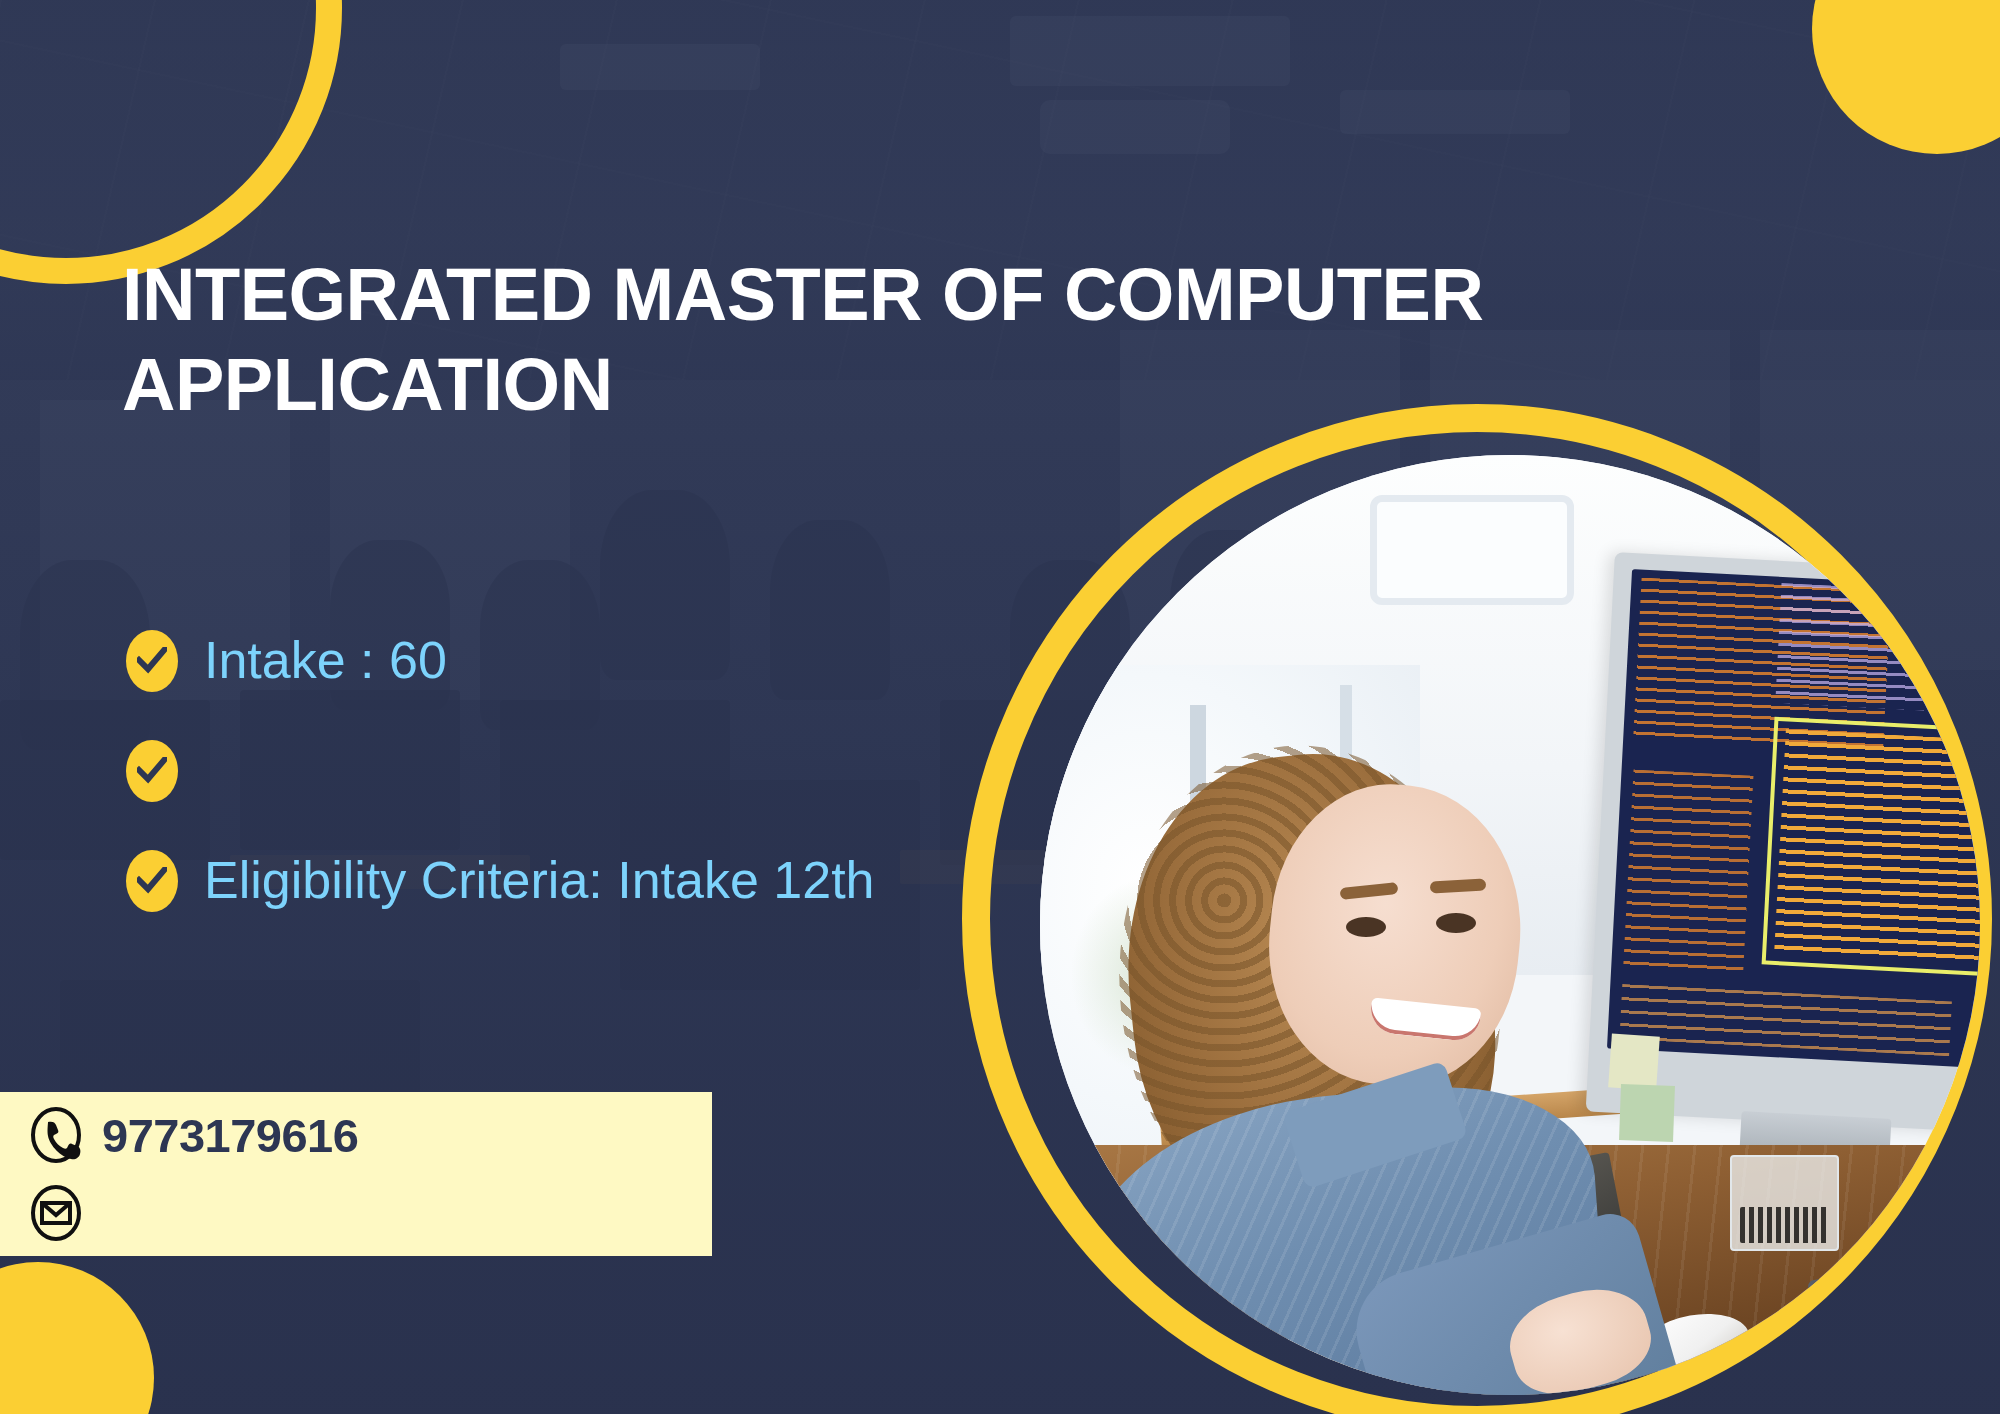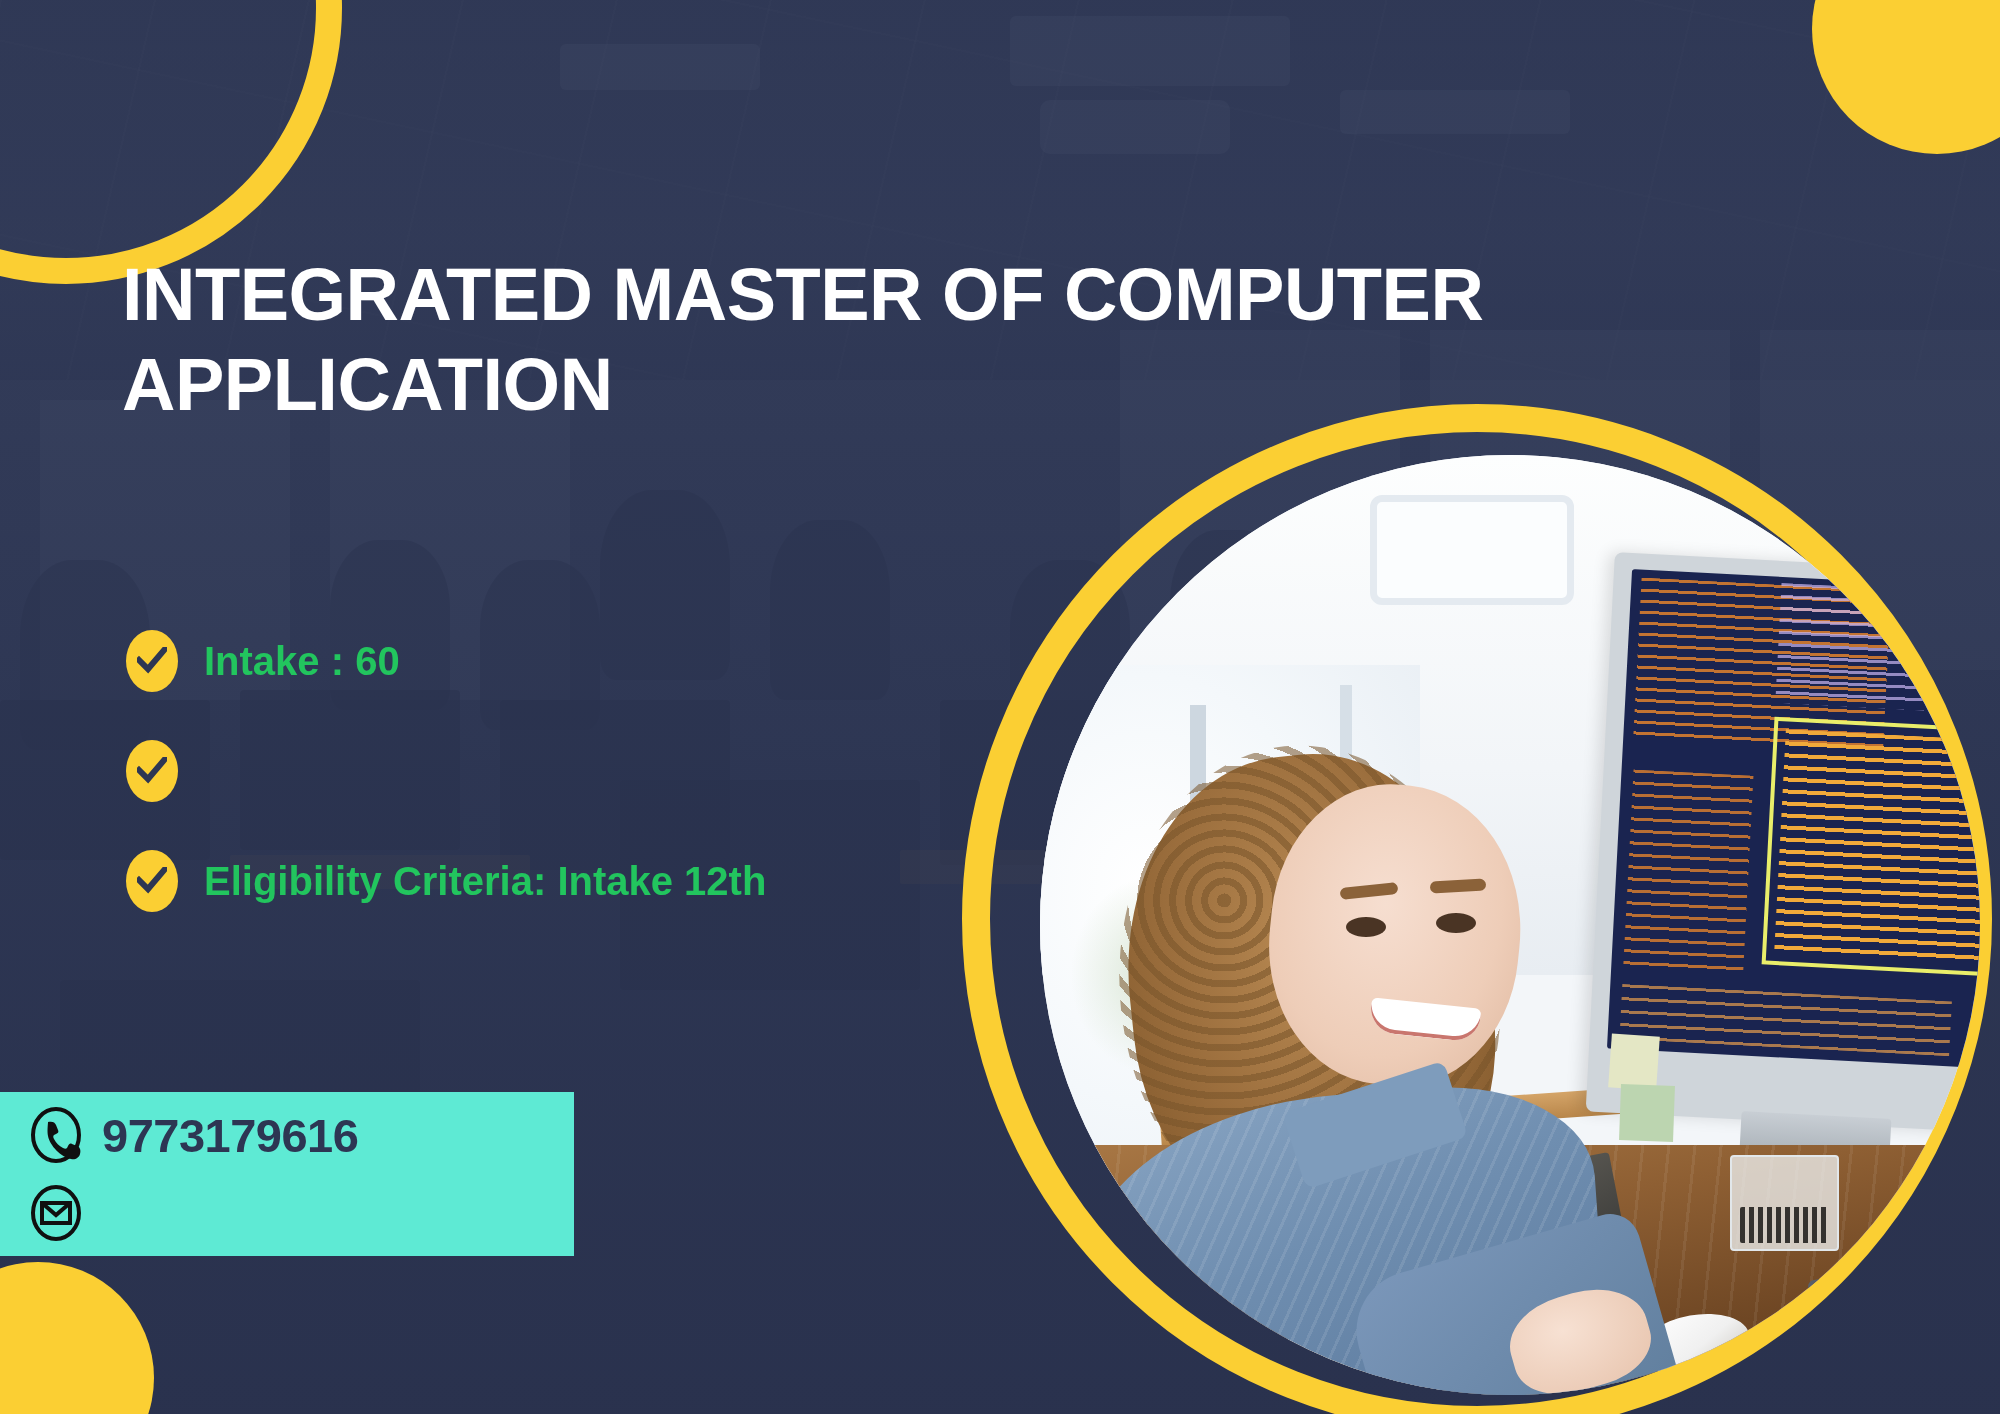--- a/index.html
+++ b/index.html
@@ -191,26 +191,26 @@
     letter-spacing:-0.5px;text-transform:uppercase;
   }
 
   .bullets{position:absolute;left:126px;top:630px;width:960px;}
   .bullet{display:flex;align-items:center;margin-bottom:48px;}
   .check{
     width:52px;height:62px;flex:0 0 52px;background:#fbcf33;
     border-radius:50%;position:relative;margin-right:26px;
   }
   .check svg{position:absolute;left:11px;top:17px;}
-  .bullet-text{color:#22c55e;font-size:40px;font-weight:700;line-height:1.1;}
+  .bullet-text{color:#7dd3fc;font-size:52px;font-weight:400;line-height:1.1;}
 
   
   .contact-bar{
-    position:absolute;left:0;top:1092px;width:574px;height:164px;
-    background:#5eead4;display:flex;flex-direction:column;
+    position:absolute;left:0;top:1092px;width:712px;height:164px;
+    background:#fef9c3;display:flex;flex-direction:column;
     justify-content:center;padding-left:30px;box-sizing:border-box;gap:20px;
   }
   .contact-row{display:flex;align-items:center;}
   .contact-icon{
     width:52px;height:58px;flex:0 0 52px;margin-right:20px;position:relative;
   }
   .contact-icon svg{display:block;}
   .contact-text{
     color:#2d3653;font-weight:800;font-size:47px;line-height:1;letter-spacing:-0.5px;
   }

